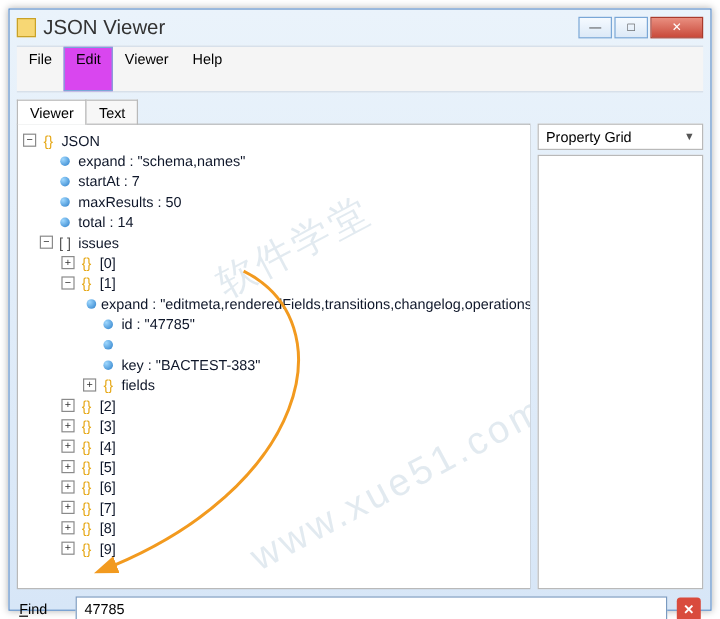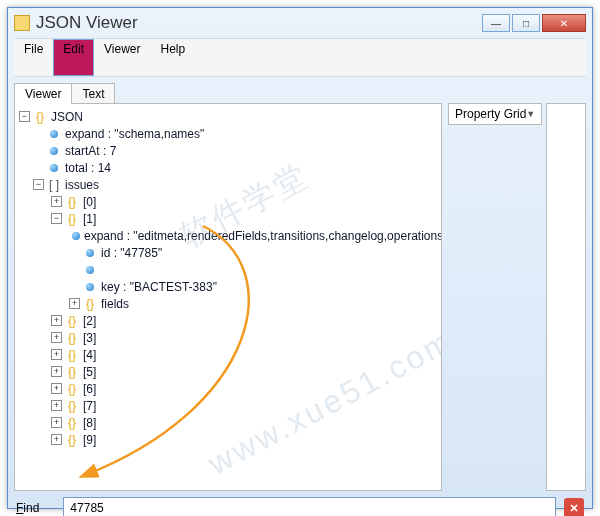--- a/index.html
+++ b/index.html
@@ -6,27 +6,27 @@
 body { background: #fff; width: 600px; height: 516px; padding: 7px; }
 .window { width: 586px; height: 502px; background: #f0f0f0; border: 1px solid #5a8cc7; box-shadow: 0 0 6px rgba(0,0,0,0.3); background: linear-gradient(#eaf3fb, #d7e6f7); position: relative; }
 .titlebar { height: 30px; display: flex; align-items: center; padding: 0 6px; }
 .titlebar .app-icon { width: 16px; height: 16px; margin-right: 6px; background: #f7d774; border: 1px solid #c9a227; display: inline-block; }
 .titlebar .title { flex: 1; color: #333; font-size: 17px; }
 .win-btns { display: flex; gap: 2px; }
 .win-btn { width: 28px; height: 18px; border: 1px solid #7aa7d6; background: linear-gradient(#f5faff,#dce9f7); display: flex; align-items: center; justify-content: center; font-size: 10px; color: #333; }
 .win-btn.close { background: linear-gradient(#e98f80,#c94a3b); color: #fff; width: 44px; border-color: #a93a2c; }
 .menubar { height: 39px; background: #f5f5f5; display: flex; align-items: stretch; border-top: 1px solid #d0dbe8; border-bottom: 1px solid #d0dbe8; margin: 0 6px; }
 .menu-item { padding: 3px 10px; cursor: default; }
-.menu-item.active { background: #be185d; border: 1px solid #7aa7d6; padding: 2px 9px; }
+.menu-item.active { background: #d946ef; border: 1px solid #7aa7d6; padding: 2px 9px; }
 .tabstrip { height: 24px; display: flex; align-items: flex-end; padding: 0 6px; margin-top: 2px; }
 .tab { padding: 3px 10px; background: #f7f7f7; border: 1px solid #b9b9b9; border-bottom: none; margin-right: -1px; position: relative; top: 1px; }
 .tab.active { background: #fff; z-index: 2; }
 .content { display: flex; gap: 6px; padding: 0 6px 6px 6px; height: 394px; }
 .tree-panel { flex: 1; background: #fff; border: 1px solid #b9b9b9; overflow: auto; padding: 4px 0; position: relative; }
-.prop-panel { width: 138px; display: flex; gap: 4px; }
+.prop-panel { width: 138px; display: flex; flex-direction: column; gap: 4px; }
 .prop-head { height: 22px; background: #fff; border: 1px solid #b9b9b9; display: flex; align-items: center; padding: 0 6px; justify-content: space-between; }
 .prop-body { flex: 1; background: #fff; border: 1px solid #b9b9b9; }
 .find-row { display: flex; align-items: center; gap: 8px; padding: 0 8px 5px 8px; }
 .find-label span { text-decoration: underline; }
 .find-input { flex: 1; height: 22px; border: 1px solid #7a9ac0; padding: 0 6px; background: #fff; margin-left: 16px; }
 .find-clear { width: 20px; height: 20px; background: #d94b3d; color: #fff; display: flex; align-items: center; justify-content: center; border-radius: 3px; font-size: 11px; font-weight: bold; }
 
 
 .node { display: flex; align-items: center; height: 17px; padding-left: 4px; white-space: nowrap; }
 .exp { width: 11px; height: 11px; border: 1px solid #8a8a8a; background: #fff; display: inline-flex; align-items: center; justify-content: center; font-size: 9px; line-height: 9px; margin-right: 3px; cursor: pointer; color: #333; }
@@ -101,20 +101,27 @@
           <span class="nic val">
             <span class="bullet"></span>
           </span>
           <span class="lbl">startAt : 7</span>
         </div>
       <div class="node d1">
           <span class="exp-spacer"></span>
           <span class="nic val">
             <span class="bullet"></span>
           </span>
+          <span class="lbl">maxResults : 50</span>
+        </div>
+      <div class="node d1">
+          <span class="exp-spacer"></span>
+          <span class="nic val">
+            <span class="bullet"></span>
+          </span>
           <span class="lbl">total : 14</span>
         </div>
 
       <div class="node d1">
           <span class="exp">−</span>
           <span class="nic arr">[ ]</span>
           <span class="lbl">issues</span>
         </div>
 
       <div class="node d2">

